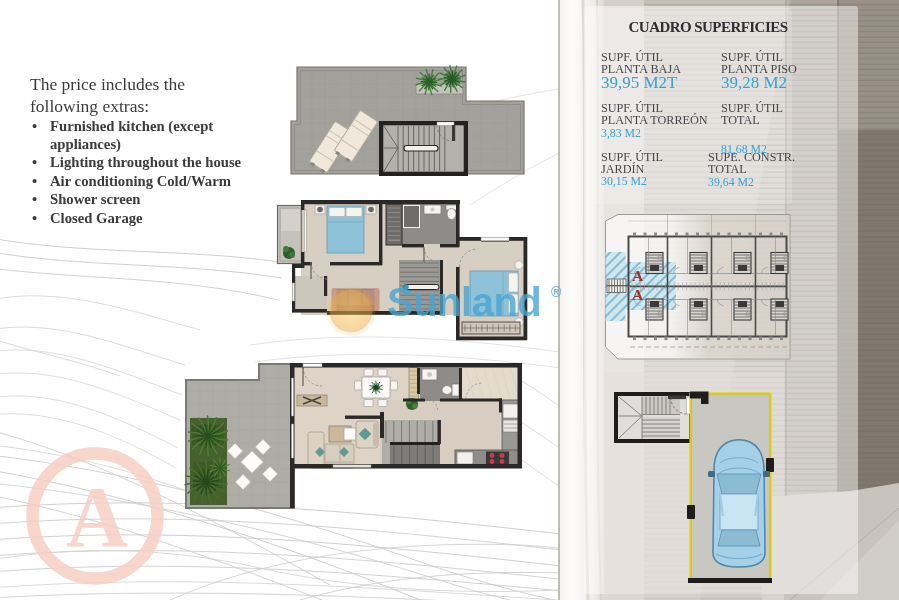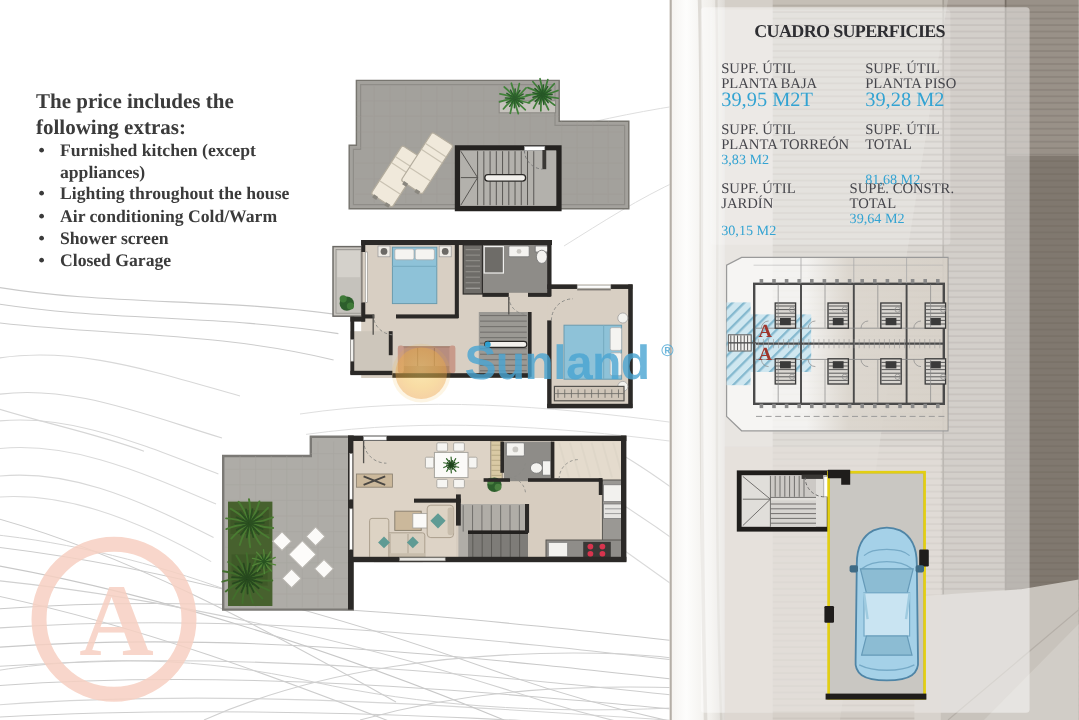--- a/index.html
+++ b/index.html
@@ -1008,32 +1008,32 @@
       <text x="387" y="316" font-family="Liberation Sans,sans-serif" font-size="40" font-weight="bold" fill="#49a5d3" opacity="0.8" letter-spacing="-0.5">Sunland</text>
       <text x="551" y="297" font-family="Liberation Sans,sans-serif" font-size="14" font-weight="bold" fill="#49a5d3" opacity="0.8">®</text>
     </g>
 
 <g opacity="0.85">
       <circle cx="95" cy="516" r="62.5" fill="none" stroke="#f7d0c2" stroke-width="12.5"></circle>
       <text x="66" y="546" font-family="Liberation Serif,serif" font-size="86" font-weight="bold" fill="#f7d0c2">A</text>
     </g>
 </svg>
 
-<div class="tx" style="left:30px;top:73px;width:240px;font-size:17.5px;font-weight:bold;line-height:22.4px;color:#3b3b3b">The price includes the<br>following extras:</div>
+<div class="tx" style="left:30px;top:73px;width:240px;font-size:17.5px;font-weight:normal;line-height:22.4px;color:#3b3b3b">The price includes the<br>following extras:</div>
 
 <div class="tx" style="left:32px;top:116.5px;width:240px;font-size:14.7px;font-weight:bold;line-height:18.4px;color:#3b3b3b">
 <div style="position:relative;padding-left:18px"><span style="position:absolute;left:0">•</span>Furnished kitchen (except appliances)</div>
 <div style="position:relative;padding-left:18px"><span style="position:absolute;left:0">•</span>Lighting throughout the house</div>
 <div style="position:relative;padding-left:18px"><span style="position:absolute;left:0">•</span>Air conditioning Cold/Warm</div>
 <div style="position:relative;padding-left:18px"><span style="position:absolute;left:0">•</span>Shower screen</div>
 <div style="position:relative;padding-left:18px"><span style="position:absolute;left:0">•</span>Closed Garage</div>
 </div>
 
 <div class="tx" style="left:592px;top:19px;width:232px;text-align:center;font-size:15px;font-weight:bold;color:#2e2e32;letter-spacing:-0.55px">CUADRO SUPERFICIES</div>
 
 <div class="tx" style="left:601px;top:52px;width:260px;font-size:12.2px;color:#45454b;line-height:11.5px">
 <div style="position:absolute;left:0;top:0;width:115px">SUPF. ÚTIL<br>PLANTA BAJA<div style="color:#33a3d2;font-size:17px;margin-top:1.6px">39,95 M2T</div></div>
 <div style="position:absolute;left:120px;top:0;width:130px">SUPF. ÚTIL<br>PLANTA PISO<div style="color:#33a3d2;font-size:17px;margin-top:2px">39,28 M2</div></div>
 <div style="position:absolute;left:0;top:51px;width:125px">SUPF. ÚTIL<br>PLANTA TORREÓN<div style="color:#33a3d2;font-size:11.8px;margin-top:1.6px">3,83 M2</div></div>
 <div style="position:absolute;left:120px;top:51px;width:130px">SUPF. ÚTIL<br>TOTAL<div style="color:#33a3d2;font-size:11.8px;margin-top:18px">81,68 M2</div></div>
-<div style="position:absolute;left:0;top:100px;width:115px">SUPF. ÚTIL<br>JARDÍN<div style="color:#33a3d2;font-size:11.8px;margin-top:12px">30,15 M2</div></div>
+<div style="position:absolute;left:0;top:100px;width:115px">SUPF. ÚTIL<br>JARDÍN<div style="color:#33a3d2;font-size:11.8px;margin-top:1px">30,15 M2</div></div>
 <div style="position:absolute;left:107px;top:100px;width:135px">SUPE. CONSTR.<br>TOTAL<div style="color:#33a3d2;font-size:11.8px;margin-top:1.6px">39,64 M2</div></div>
 </div>
 
 </body></html>

